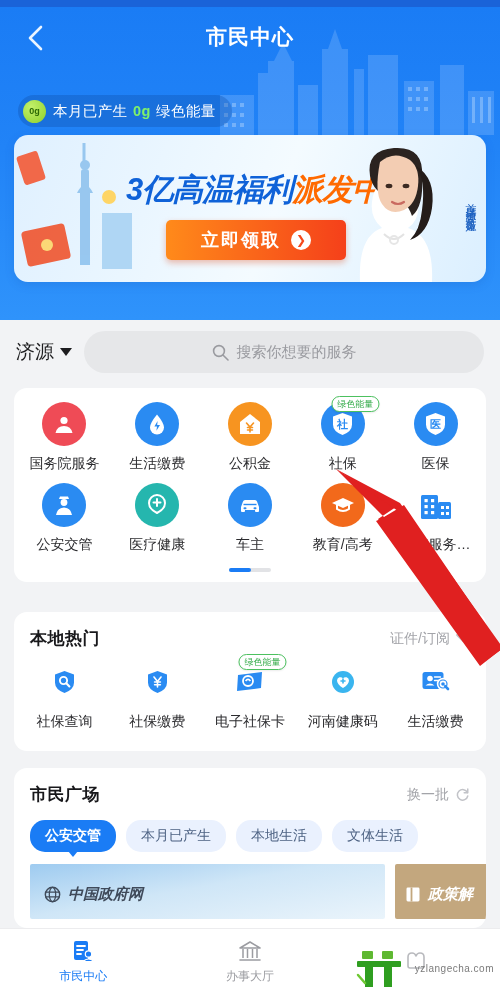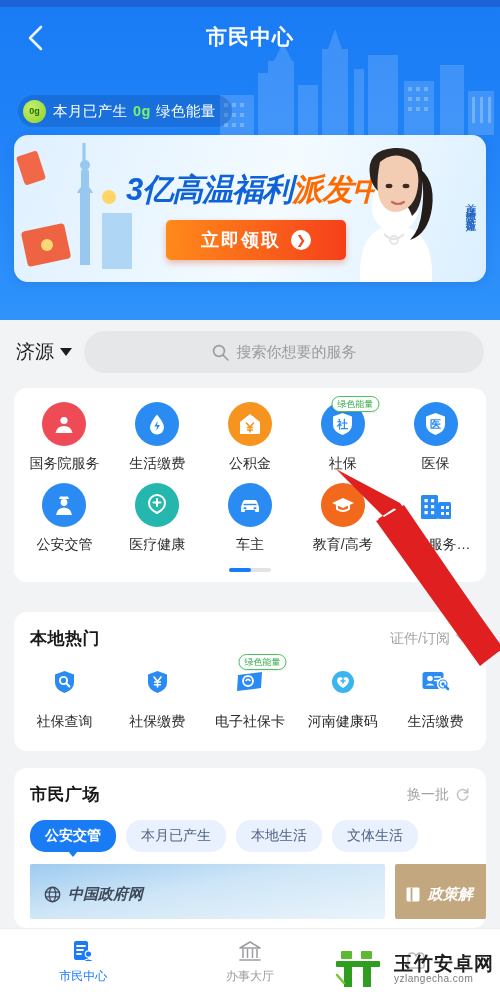--- a/index.html
+++ b/index.html
@@ -533,18 +533,17 @@
   <div class="watermark">
     <svg width="52" height="40" viewBox="0 0 52 40">
       <rect x="6" y="2" width="11" height="8" rx="1" fill="#5fb832"></rect>
       <rect x="26" y="2" width="11" height="8" rx="1" fill="#5fb832"></rect>
       <rect x="1" y="12" width="44" height="6" rx="1" fill="#2f9e20"></rect>
       <rect x="9" y="18" width="8" height="20" fill="#2f9e20"></rect>
       <rect x="28" y="18" width="8" height="20" fill="#2f9e20"></rect>
       <path d="M2 26 L9 34" stroke="#6ec832" stroke-width="2.5" stroke-linecap="round"></path>
     </svg>
     <div class="wm-text">
-      <span class="wm-main">玉竹安卓网</span>
       <span class="wm-sub">yzlangecha.com</span>
     </div>
   </div>
 
 </div>
 
 </body></html>

